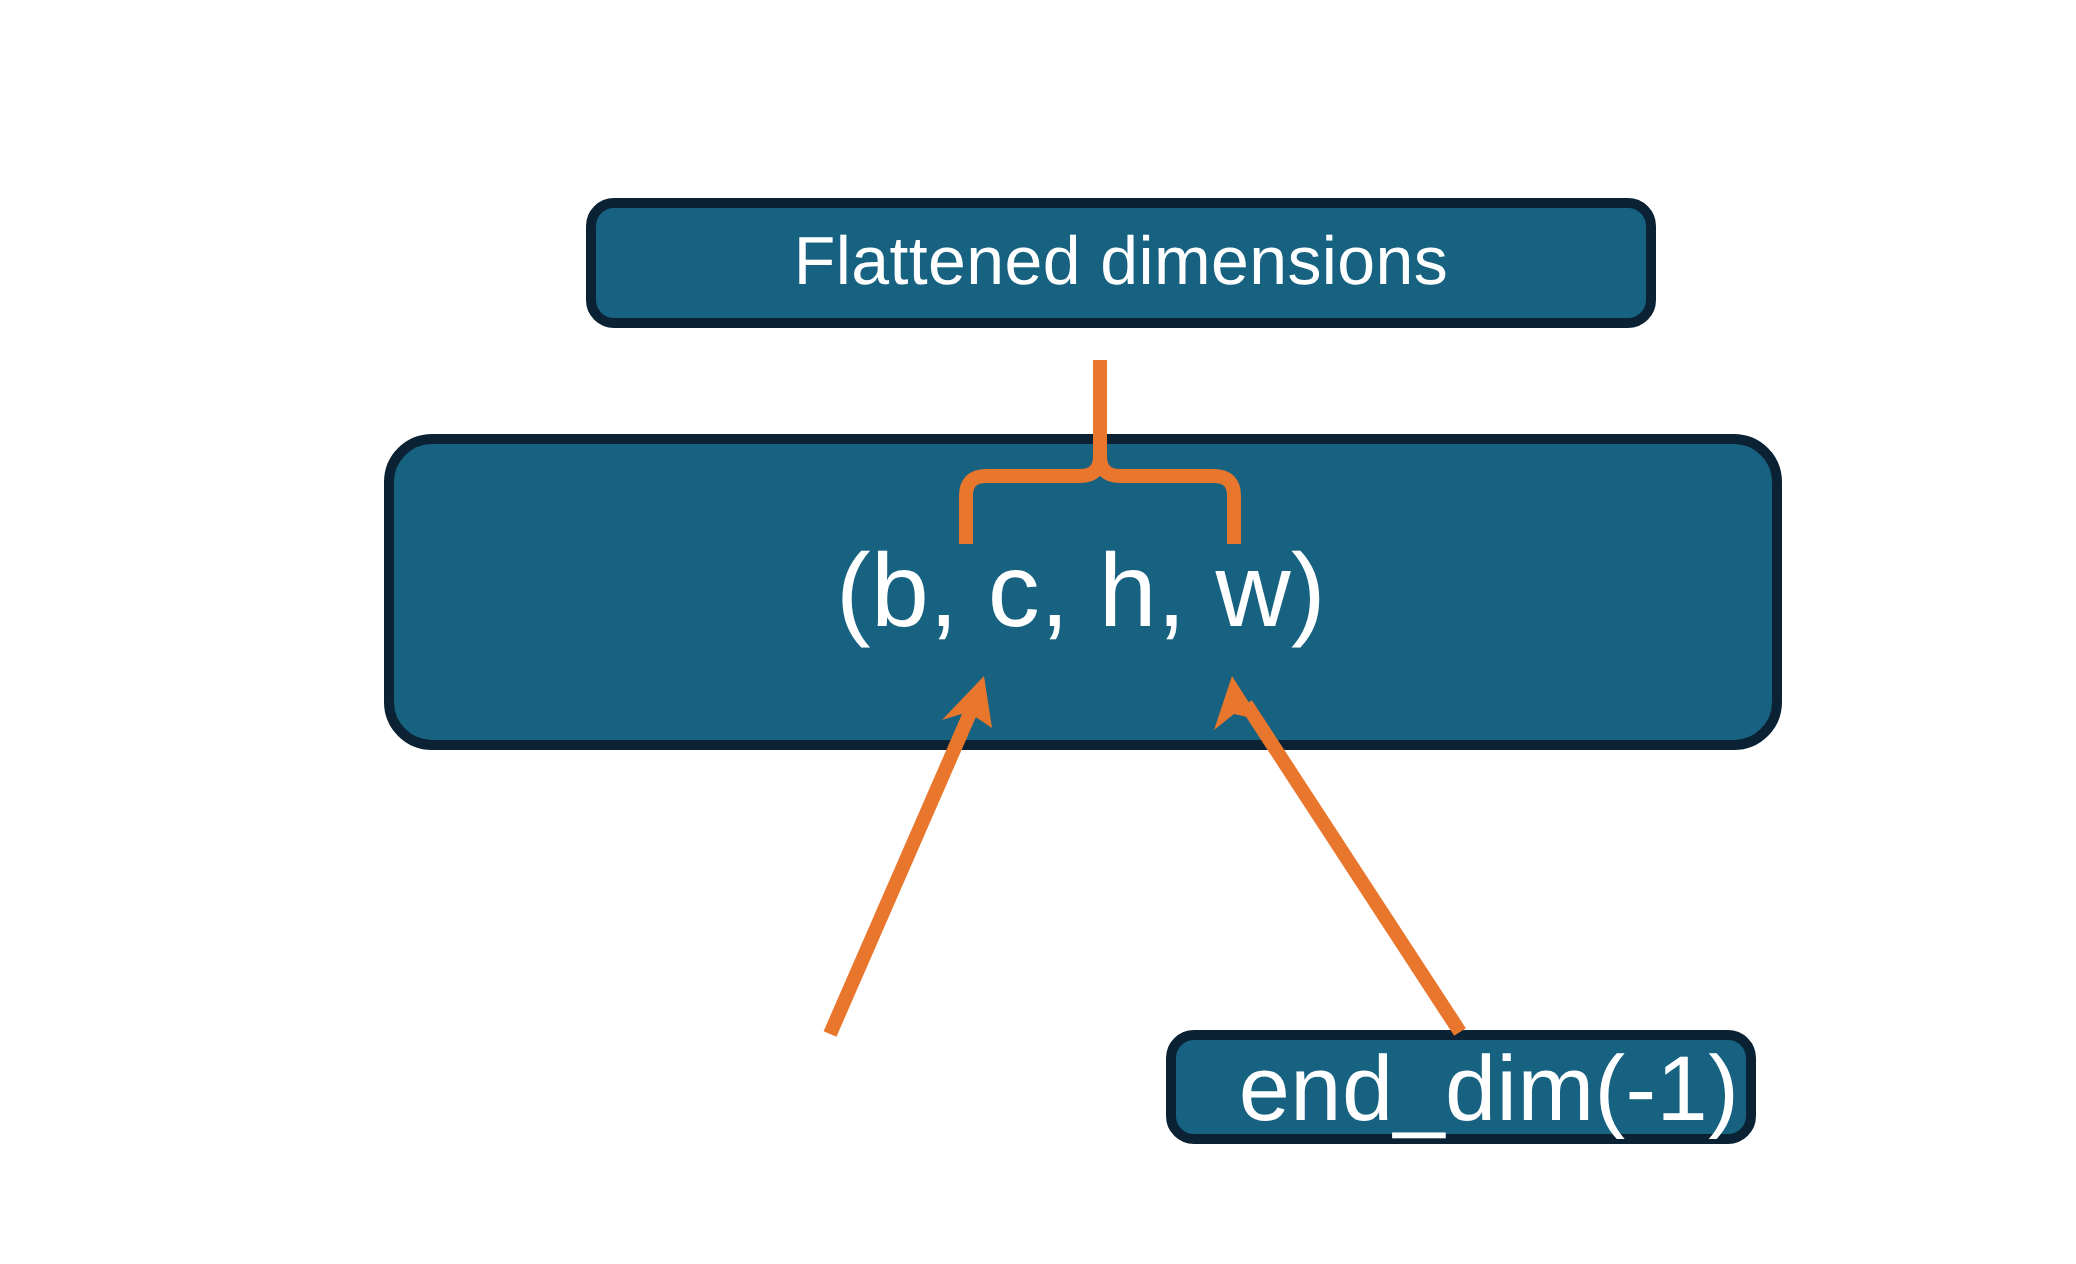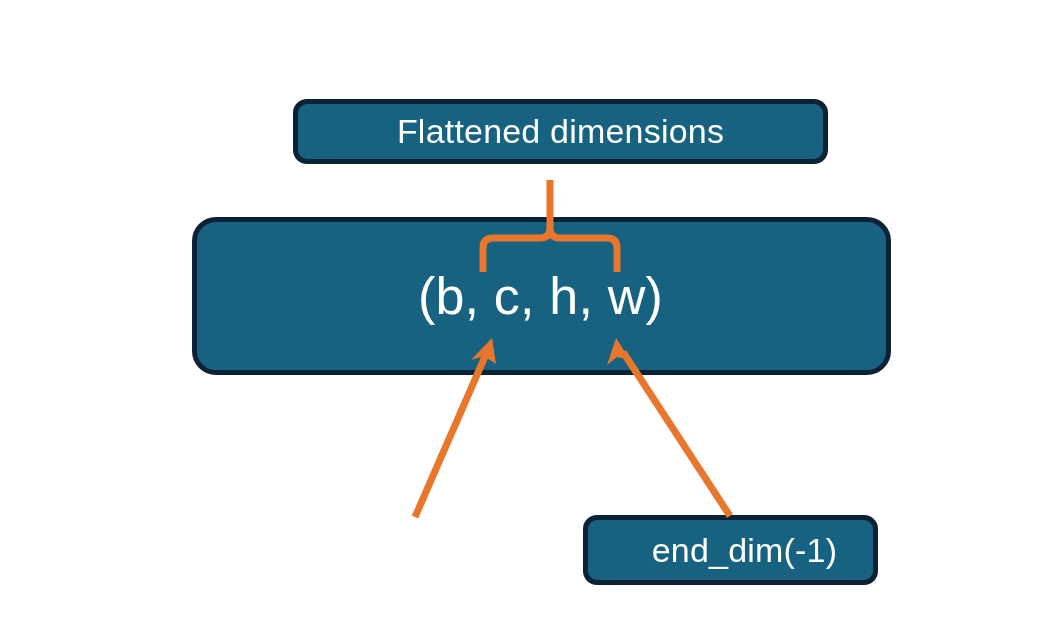--- a/index.html
+++ b/index.html
@@ -62,23 +62,23 @@
     top: 515px;
     width: 296px;
     height: 63px;
     border-radius: 14px;
     font-size: 34px;
   }
   #node-end-dim {
     left: 583px;
     top: 515px;
     width: 295px;
-    height: 70px;
+    height: 57px;
     border-radius: 14px;
-    font-size: 34px;
+    font-size: 46px;
     padding-left: 28px;
   }
   
   #overlay {
     position: absolute;
     left: 0;
     top: 0;
     width: 1038px;
     height: 632px;
     z-index: 3;

